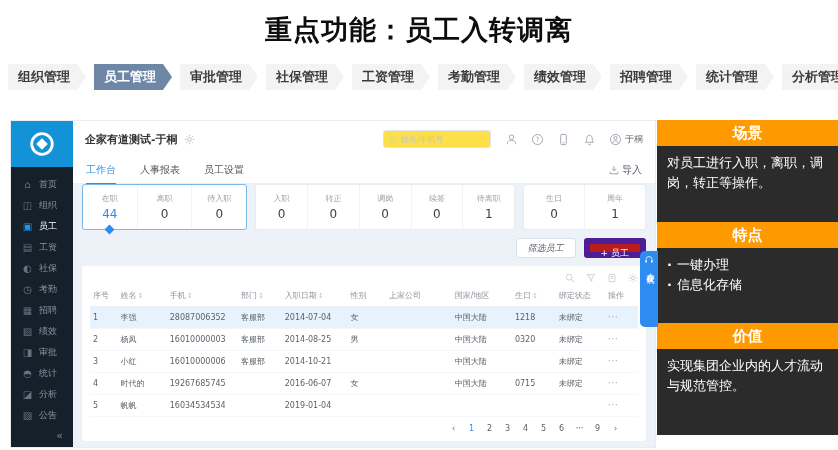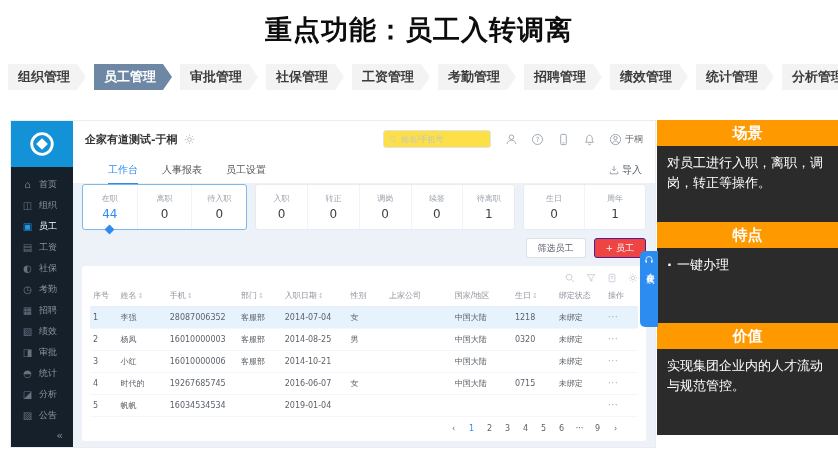--- a/index.html
+++ b/index.html
@@ -44,21 +44,21 @@
     font-family:inherit; background:transparent; }
   .search-box input::placeholder { color:#bfc4cc; }
   .hdr-icons { display:flex; align-items:center; gap:13px; margin-left:14px; }
   .hdr-icons span { display:flex; cursor:pointer; }
   .user { display:flex; align-items:center; gap:3px; margin-left:13px; cursor:pointer; }
   .user .uname { font-size:9px; color:#666; white-space:nowrap; }
 
   .nav-tabs { height:27px; display:flex; align-items:center; padding:0 13px; gap:24px;
     background:#fff; border-bottom:1px solid #f0f0f0; }
   .ntab { font-size:10px; color:#555; cursor:pointer; position:relative; white-space:nowrap; }
-  .ntab.active { color:#2d8cf0;margin-left:22px; }
+  .ntab.active { color:#2d8cf0; }
   .ntab.active::after { content:""; position:absolute; left:0; right:0; bottom:-8px; height:2px; background:#2d8cf0; }
   .import-btn { margin-left:auto; display:flex; align-items:center; gap:3px; font-size:10px; color:#5a616b; cursor:pointer; }
 
   .content { flex:1; background:#edf2f8; padding:0 9px 6px; display:flex; flex-direction:column; min-height:0; }
 
   
   .stats-row { display:flex; gap:8px; height:46px; flex:none; }
   .stat-card { background:#fff; border:1px solid #e8ecf1; border-radius:3px; display:flex; position:relative; }
   .stat-card.c1 { flex:162; border-color:#7cb8e8; }
   .stat-card.c2 { flex:256; }
@@ -68,22 +68,22 @@
   .stat { flex:1; display:flex; flex-direction:column; align-items:center; justify-content:center;
     gap:3px; border-left:1px solid #f1f3f6; cursor:pointer; }
   .stat:first-child { border-left:none; }
   .stat .lb { font-size:8px; color:#9aa1ab; white-space:nowrap; }
   .stat .vl { font-size:12px; color:#3a3f46; }
   .stat.hot .vl { color:#2d8cf0; }
 
   
   .action-row { display:flex; justify-content:flex-end; gap:8px; margin-top:8px; flex:none; }
   .btn { height:20px; line-height:18px; font-size:9px; padding:0 11px; border-radius:3px; cursor:pointer; white-space:nowrap; }
-  .btn-filter { background:#fff; border:1px solid #dcdfe6; color:#5a616b; }
-  .btn-add { background:#ef4444; border:1px solid #4c1d95; color:#fff; }
+  .btn-filter { background:#fff; border:1px solid #dcdfe6; color:#5a616b;font-style:italic; }
+  .btn-add { background:#b91c1c; border:6px solid #4c1d95; color:#fff; }
 
   
   .table-card { background:#fff; border-radius:3px; margin-top:8px; flex:1; display:flex;
     flex-direction:column; padding:5px 8px 4px; min-height:0; }
   .table-toolbar { display:flex; justify-content:flex-end; align-items:center; gap:11px; height:14px; flex:none; }
   .table-toolbar span { display:flex; cursor:pointer; }
   table { width:100%; border-collapse:collapse; table-layout:fixed; }
   th { font-size:8px; color:#8f949c; font-weight:normal; text-align:left; padding:5px 3px;
     border-bottom:1px solid #ebeef5; white-space:nowrap; overflow:hidden; cursor:pointer; }
   td { font-size:8px; color:#5c6269; padding:5px 3px; border-bottom:1px solid #f3f6fa;
@@ -123,22 +123,22 @@
 
   <div class="page-title">重点功能：员工入转调离</div>
 
   <div class="feature-tabs">
     <div class="ftab">组织管理</div>
     <div class="ftab active">员工管理</div>
     <div class="ftab">审批管理</div>
     <div class="ftab">社保管理</div>
     <div class="ftab">工资管理</div>
     <div class="ftab">考勤管理</div>
+    <div class="ftab">绩效管理</div>
     <div class="ftab">招聘管理</div>
-    <div class="ftab">绩效管理</div>
     <div class="ftab">统计管理</div>
     <div class="ftab">分析管理</div>
 
   </div>
 
   <div class="app">
 
     <div class="sidebar">
       <div class="logo">
         <svg width="26" height="26" viewBox="0 0 24 24">
@@ -465,20 +465,21 @@
       </div>
     </div>
   </div>
 
   <div class="side-panel">
     <div class="sec-header">场景</div>
     <div class="sec-body b1">对员工进行入职，离职，调岗，转正等操作。</div>
     <div class="sec-header">特点</div>
     <div class="sec-body b2">
       <div class="bullet">一键办理</div>
+      <div class="bullet">信息化存储</div>
     </div>
     <div class="sec-header">价值</div>
     <div class="sec-body b3">实现集团企业内的人才流动与规范管控。</div>
   </div>
 
   <div class="service-tab">
     <svg width="10" height="9" viewBox="0 0 12 12" fill="none" stroke="#fff">
         <path d="M2 8.5V6a4 4 0 0 1 8 0v2.5"></path>
         <rect x="1.2" y="7" width="2" height="3.2" rx="1" fill="#fff" stroke="none"></rect>
         <rect x="8.8" y="7" width="2" height="3.2" rx="1" fill="#fff" stroke="none"></rect>

